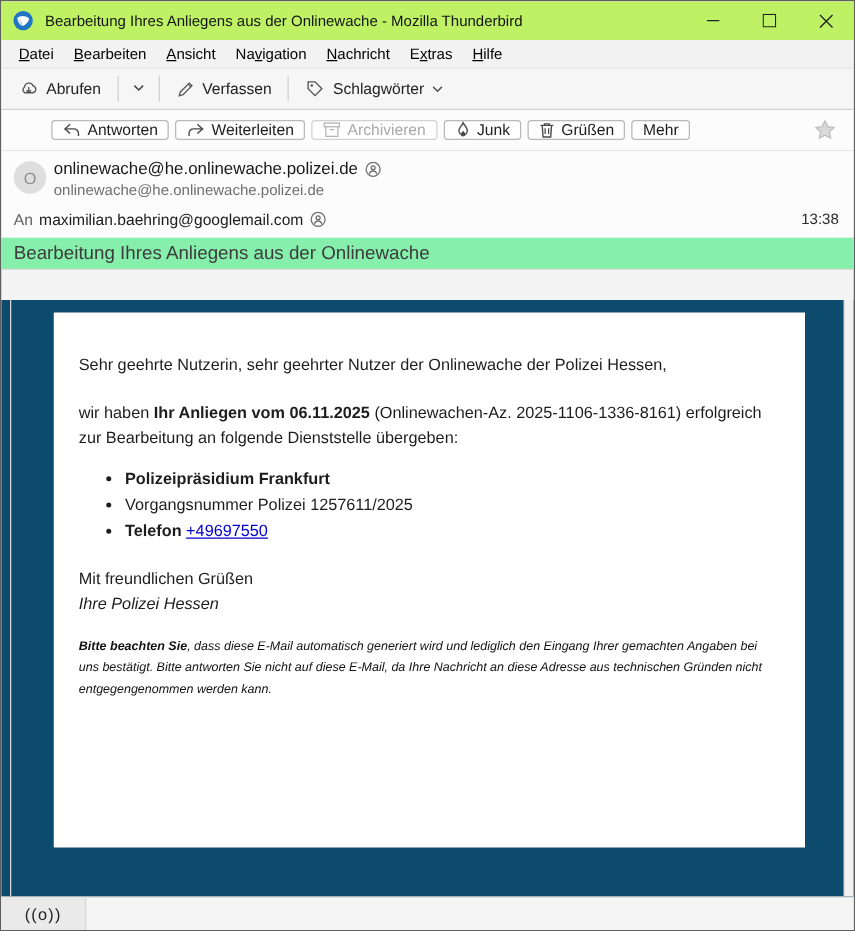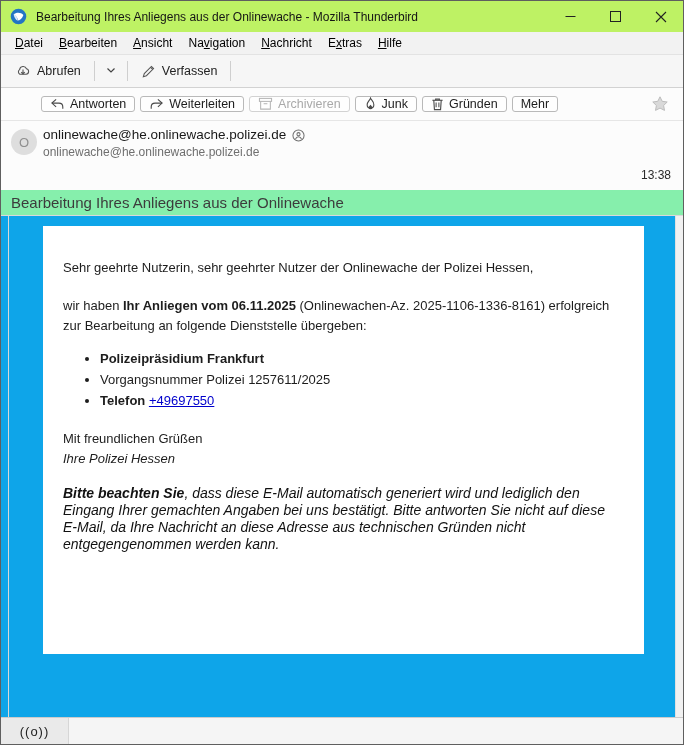--- a/index.html
+++ b/index.html
@@ -50,33 +50,33 @@
   .to-row { display:flex; align-items:center; gap:5px; margin-top:9px; font-size:12.5px; }
   .to-label { color:#5f5f5f; }
   .to-addr { color:#1c1c1c; }
   .msg-time { position:absolute; right:12px; bottom:8px; font-size:12px; color:#2a2a2a; }
 
   
   .subjectbar { height:26px; background:#86efac; border-bottom:1px solid #d9d9d9; display:flex; align-items:center; padding-left:10px; flex:0 0 auto; }
   .subject-text { font-size:15px; color:#3c3c3c; white-space:nowrap; }
 
   
-  .bodyarea { flex:1 1 auto; background:#0ea5e9; position:relative; overflow:hidden; }
+  .bodyarea { flex:1 1 auto; background:#0c4a6e; position:relative; overflow:hidden;margin-top:24px; }
   .pane-splitter { position:absolute; left:7px; top:0; bottom:0; width:1px; background:#d8d8d8; }
   .scrollstrip { position:absolute; right:0; top:0; bottom:0; width:8px; background:#f1f1f1; border-left:1px solid #e0e0e0; }
   .content { position:absolute; left:42px; top:10px; width:601px; height:428px; background:#ffffff; padding:32px 22px 20px 20px; font-size:13px; color:#1d1d1d; line-height:20px; }
   .content p { margin:0; }
   .p-greeting { margin-bottom:18px !important; }
   .content ul { margin:13px 0 0 0; padding-left:37px; }
   .content li { margin:0 0 1px 0; }
   .link { color:#0000cc; text-decoration:underline; }
   .p-questions { margin-top:37px !important; }
   .p-closing { margin-top:18px !important; }
   .sig-italic { font-style:italic; }
-  .footer-note { margin-top:16px !important; font-size:14px; font-style:italic; line-height:17px; color:#111; }
+  .footer-note { margin-top:16px !important; font-size:10px; font-style:italic; line-height:17px; color:#111; }
   .footer-note b { font-weight:bold; }
 
   
   .statusbar { height:27px; background:#f5f5f5; border-top:1px solid #cccccc; display:flex; align-items:stretch; flex:0 0 auto; }
   .status-cell { width:68px; background:#eaeaea; border-right:1px solid #d6d6d6; display:flex; align-items:center; justify-content:center; font-size:13px; color:#222; letter-spacing:1px; }
 </style>
 </head>
 <body>
 
 <div class="window">
@@ -133,20 +133,30 @@
     </div>
     <div class="tb-sep"></div>
     <div class="tb-btn">
       <svg width="15" height="15" viewBox="0 0 16 16">
         <path d="M2.5 13.5l1-3.3 7.6-7.6 2.3 2.3-7.6 7.6-3.3 1z" fill="none" stroke="currentColor" stroke-width="1.1"></path>
         <path d="M10.2 3.5l2.3 2.3" stroke="currentColor" stroke-width="1.1"></path>
       </svg>
       <span>Verfassen</span>
     </div>
     <div class="tb-sep"></div>
+    <div class="tb-btn">
+      <svg width="16" height="16" viewBox="0 0 16 16">
+        <path d="M2.5 8V2.5H8l5.5 5.5L8 13.5 2.5 8z" fill="none" stroke="currentColor" stroke-width="1.1"></path>
+        <circle cx="5.4" cy="5.4" r="1" fill="currentColor"></circle>
+      </svg>
+      <span>Schlagwörter</span>
+      <svg width="10" height="10" viewBox="0 0 10 10">
+          <path d="M1.5 3.5L5 7l3.5-3.5" fill="none" stroke="currentColor" stroke-width="1.2"></path>
+        </svg>
+    </div>
   </div>
 
   <div class="actionbar">
     <div class="ab-btn">
       <svg width="15" height="13" viewBox="0 0 16 14">
         <path d="M6.5 1.5L2 5.5l4.5 4" fill="none" stroke="currentColor" stroke-width="1.2"></path>
         <path d="M2 5.5h7.5c2.6 0 4.2 1.6 4.2 4.2v2" fill="none" stroke="currentColor" stroke-width="1.2"></path>
       </svg>
       <span>Antworten</span>
     </div>
@@ -172,21 +182,21 @@
       </svg>
       <span>Junk</span>
     </div>
     <div class="ab-btn">
       <svg width="13" height="14" viewBox="0 0 14 15">
         <path d="M1.5 3.5h11" stroke="currentColor" stroke-width="1.2"></path>
         <path d="M5 3.5v-1.3h4v1.3" fill="none" stroke="currentColor" stroke-width="1.2"></path>
         <path d="M3 3.5l.7 10h6.6l.7-10" fill="none" stroke="currentColor" stroke-width="1.2"></path>
         <path d="M5.5 6v5M8.5 6v5" stroke="currentColor" stroke-width="1.1"></path>
       </svg>
-      <span>Gründen</span>
+      <span>Grüßen</span>
     </div>
     <div class="ab-btn">
       <span>Mehr</span>
 
     </div>
     <svg class="star" width="18" height="18" viewBox="0 0 18 18">
       <path d="M9 1.8l2.2 4.5 5 .7-3.6 3.5.9 4.9L9 13.1l-4.5 2.3.9-4.9L1.8 7l5-.7z" fill="#d9d9d9" stroke="#bdbdbd" stroke-width="1"></path>
     </svg>
   </div>
 
@@ -199,20 +209,29 @@
         <div class="sender-name-line">
           <span class="sender-name">onlinewache@he.onlinewache.polizei.de</span>
           <svg class="contact-icon" width="13" height="13" viewBox="0 0 14 14">
             <circle cx="7" cy="7" r="6" fill="none" stroke="currentColor" stroke-width="1.1"></circle>
             <circle cx="7" cy="5.6" r="1.7" fill="none" stroke="currentColor" stroke-width="1.1"></circle>
             <path d="M3.8 10.8c.6-1.6 1.8-2.4 3.2-2.4s2.6.8 3.2 2.4" fill="none" stroke="currentColor" stroke-width="1.1"></path>
           </svg>
         </div>
         <div class="sender-email">onlinewache@he.onlinewache.polizei.de</div>
       </div>
+    </div>
+    <div class="to-row">
+      <span class="to-label">An</span>
+      <span class="to-addr">maximilian.baehring@googlemail.com</span>
+      <svg class="contact-icon" width="13" height="13" viewBox="0 0 14 14">
+        <circle cx="7" cy="7" r="6" fill="none" stroke="currentColor" stroke-width="1.1"></circle>
+        <circle cx="7" cy="5.6" r="1.7" fill="none" stroke="currentColor" stroke-width="1.1"></circle>
+        <path d="M3.8 10.8c.6-1.6 1.8-2.4 3.2-2.4s2.6.8 3.2 2.4" fill="none" stroke="currentColor" stroke-width="1.1"></path>
+      </svg>
     </div>
     <span class="msg-time">13:38</span>
   </div>
 
   <div class="subjectbar">
     <span class="subject-text">Bearbeitung Ihres Anliegens aus der Onlinewache</span>
   </div>
 
   <div class="bodyarea">
     <div class="pane-splitter"></div>

